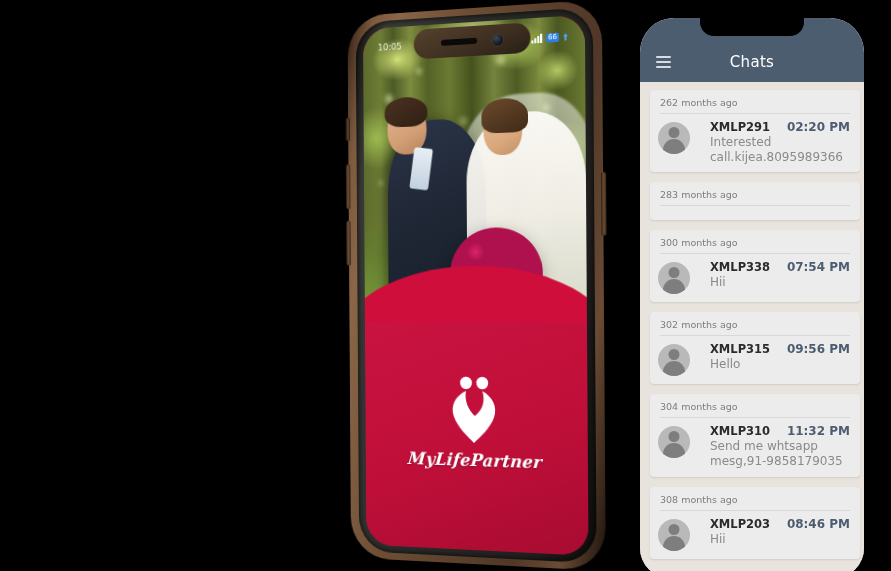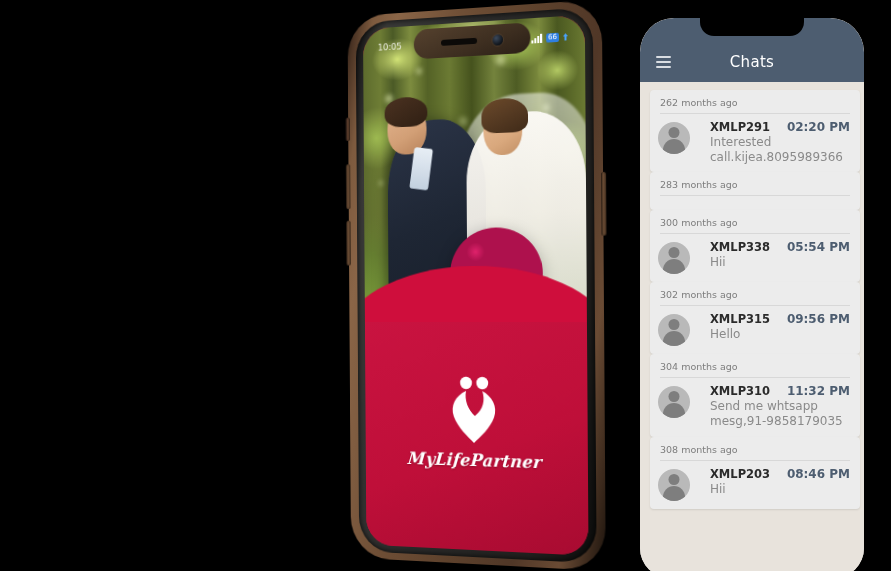--- a/index.html
+++ b/index.html
@@ -412,20 +412,21 @@
     bottom: 0;
     overflow-y: auto;
     padding: 8px 4px 0 10px;
     background: #e8e3dc;
   }
   .rp-list::-webkit-scrollbar { width: 0; }
 
   .chat-card {
     background: #ececec;
     border-radius: 4px;
+    margin-bottom: 10px;
     padding: 7px 0 8px 0;
     box-shadow: 0 1px 2px rgba(0,0,0,0.10);
   }
   .chat-date {
     font-size: 9.5px;
     color: #7d7d7d;
     padding: 0 10px 5px 10px;
   }
   .chat-sep {
     height: 1px;
@@ -601,21 +602,21 @@
           <div class="chat-sep"></div>
         </div>
         <div class="chat-card">
           <div class="chat-date">300 months ago</div>
           <div class="chat-sep"></div>
           <div class="chat-row">
             <div class="avatar"></div>
             <div class="chat-body">
               <div class="chat-topline">
                 <div class="chat-name">XMLP338</div>
-                <div class="chat-time">05:54 PM</div>
+                <div class="chat-time">07:54 PM</div>
               </div>
               <div class="chat-msg">Hii</div>
             </div>
           </div>
         </div>
         <div class="chat-card">
           <div class="chat-date">302 months ago</div>
           <div class="chat-sep"></div>
           <div class="chat-row">
             <div class="avatar"></div>

